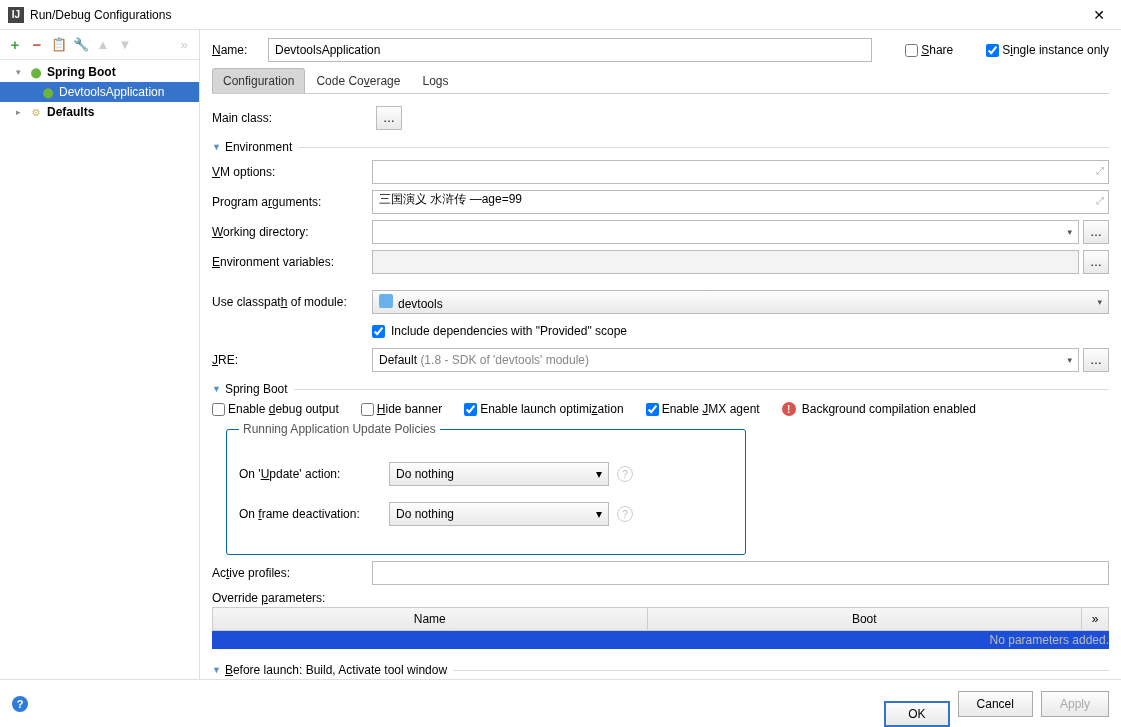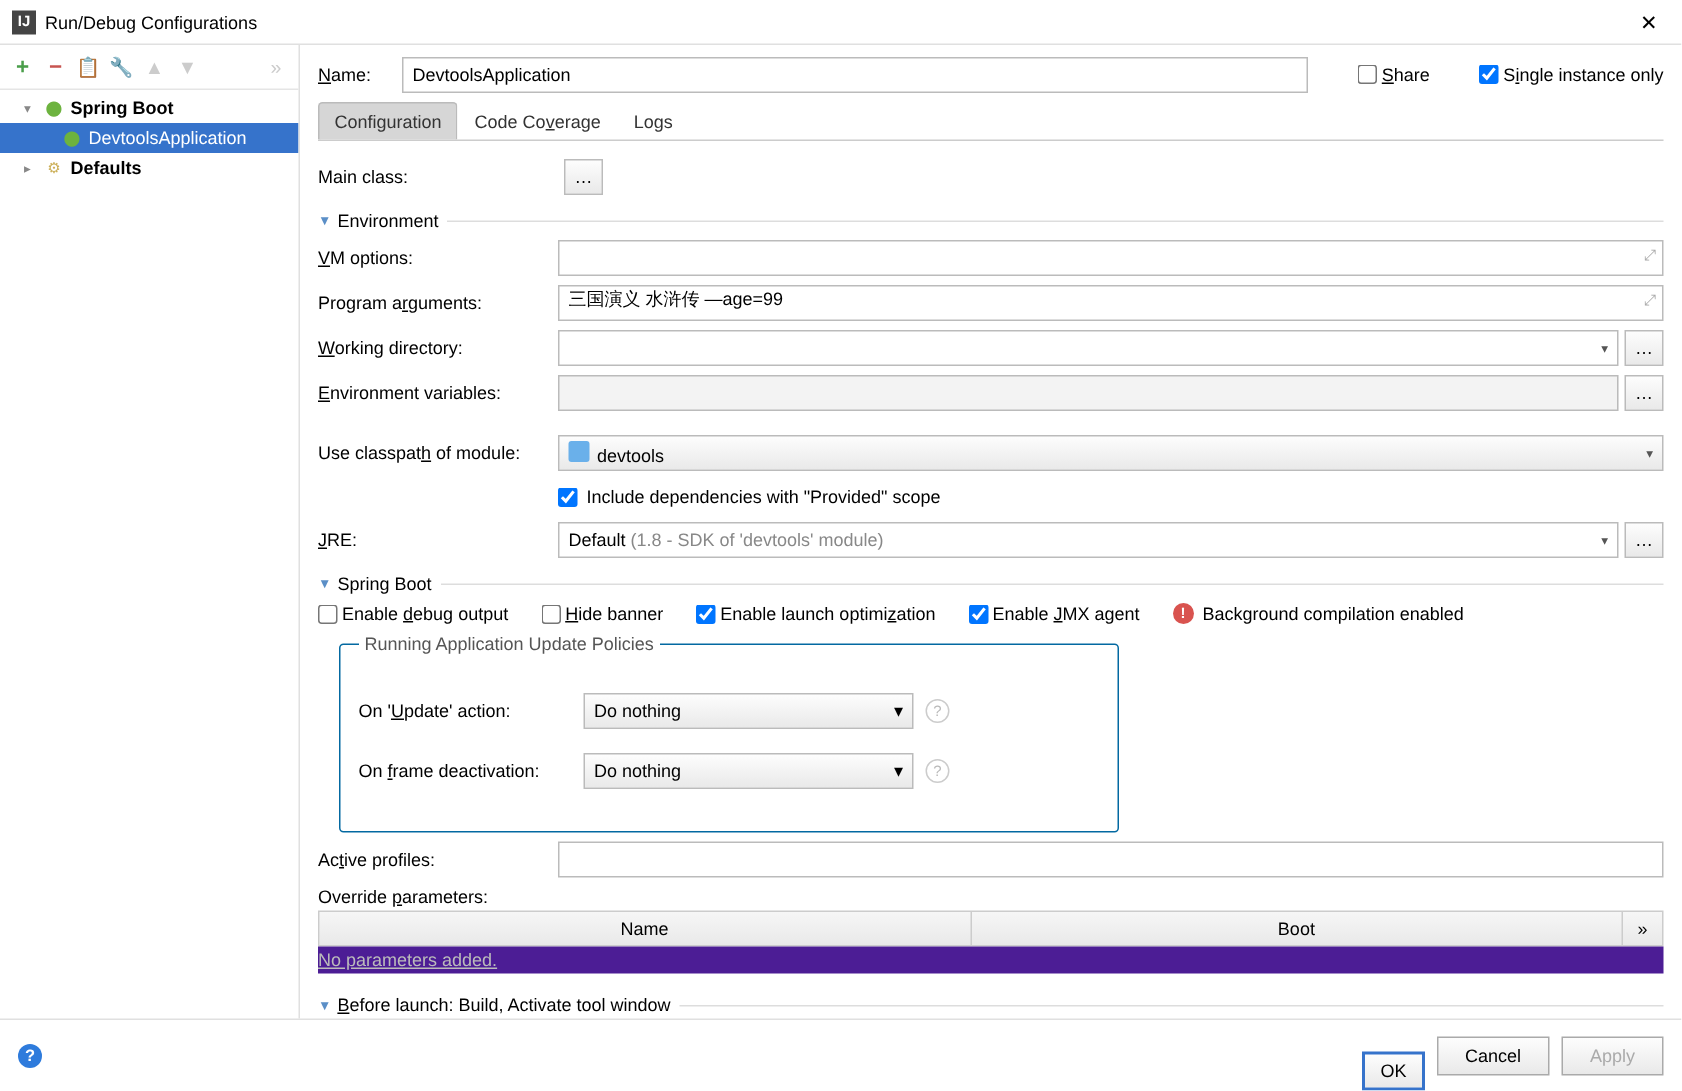--- a/index.html
+++ b/index.html
@@ -26,21 +26,21 @@
 .app-icon { color: #6db33f; }
 .def-icon { color: #ccb05a; }
 .tree-node .lbl { font-weight: bold; }
 .tree-node.lv2 .lbl { font-weight: normal; }
 
 .right-panel { flex: 1; display: flex; flex-direction: column; min-width: 0;}
 .name-row { display: flex; align-items: center; padding: 8px 12px 6px 12px; gap: 8px; }
 .name-row .nlabel { width: 48px; }
 .name-row .nlabel u { text-decoration: underline; }
 .name-row input[type=text] { flex: 1; height: 24px; border: 1px solid #bbb; padding: 0 6px;}
-.name-row .chk-wrap { display: flex; align-items: flex-start; gap: 3px; white-space: nowrap; padding-left: 25px;}
+.name-row .chk-wrap { display: flex; align-items: flex-end; gap: 3px; white-space: nowrap; padding-left: 25px;}
 .name-row input[type=checkbox] { width: 13px; height: 13px; }
 
 .tabs { display: flex; border-bottom: 1px solid #ccc; margin: 0 12px; }
 .tab { padding: 5px 10px; border: 1px solid transparent; border-bottom: none; cursor: pointer; color: #333; }
 .tab.active { background: #d6d6d6; border-color: #bbb; border-radius: 3px 3px 0 0;}
 .form-area { flex: 1; overflow: auto; padding: 6px 12px 0 12px; }
 .form-row { display: flex; align-items: center; margin: 6px 0; }
 .form-row .flabel { width: 160px; color: #000; }
 .form-row .finput { flex: 1; height: 24px; border: 1px solid #bbb; padding: 0 6px; background:#fff; position: relative;}
 .form-row .finput.readonly { background: #f3f3f3;}
@@ -59,31 +59,31 @@
 fieldset.policies { border:1px solid #0369a1; border-radius:3px; padding: 10px 12px 12px 12px; margin:6px 0 6px 14px; width:520px;}
 fieldset.policies legend { padding:0 4px; color:#555;}
 .p-row { display:flex; align-items:center; margin:16px 0;}
 .p-row .plabel { width:150px;}
 .p-row .pselect { width:220px; height:24px; border:1px solid #bbb; background:linear-gradient(#fdfdfd,#e9e9e9); display:flex; align-items:center; justify-content:space-between; padding:0 6px;}
 .p-row .help { margin-left:8px; color:#bbb; width:16px;height:16px;border:1px solid #ccc;border-radius:50%;display:inline-flex;align-items:center;justify-content:center;font-size:10px;}
 .param-table { margin-top:2px; }
 .param-table .thead { display:flex; border:1px solid #ccc; background:linear-gradient(#f6f6f6,#e9e9e9);}
 .param-table .thead .th { flex:1; text-align:center; padding:4px 0; border-right:1px solid #ccc;}
 .param-table .thead .th:last-child { border-right:none; width:26px; flex:0 0 26px;}
-.param-table .empty { text-align:left; color:#bbb; padding:2px 0; background:#4c1d95;text-decoration:underline;}
+.param-table .empty { text-align:right; color:#bbb; padding:2px 0; background:#1d4ed8;}
 .before-launch { margin-top:14px;}
 .bl-tb { display:flex; gap:6px; margin:6px 0; align-items:center;}
 .bl-tb .b { width:18px;height:18px;display:flex;align-items:center;justify-content:center;color:#bbb;font-size:13px;cursor:pointer;}
 .bl-tb .b.green{color:#4a9e4a;font-weight:bold;font-size:15px;}
 
 .footer { height: 48px; border-top: 1px solid #e0e0e0; display:flex; align-items:center; padding: 0 12px; gap:8px;}
 .footer .help-foot { width:16px;height:16px;border-radius:50%;background:#2e7bdc;color:#fff;display:inline-flex;align-items:center;justify-content:center;font-size:11px;font-weight:bold;}
 .footer .spacer { flex:1;}
 .footer button { height:26px; padding:0 18px; border:1px solid #aaa; background:linear-gradient(#fdfdfd,#e9e9e9); cursor:pointer;}
-.footer button.primary { border:2px solid #3673CB; padding:0 10px;margin-top:20px;}
+.footer button.primary { border:2px solid #3673CB; padding:0 22px;margin-top:20px;}
 .footer button.disabled { color:#aaa; cursor:default;}
 .muted { color:#888;text-align:center;}
 .mod-icon { width:14px;height:14px;background:#6ab0ea;border-radius:2px;display:inline-block;margin-right:5px;}
 </style>
 </head>
 <body>
 
 <div class="titlebar">
   <span class="t-icon">IJ</span>
   <span class="t-title">Run/Debug Configurations</span>

